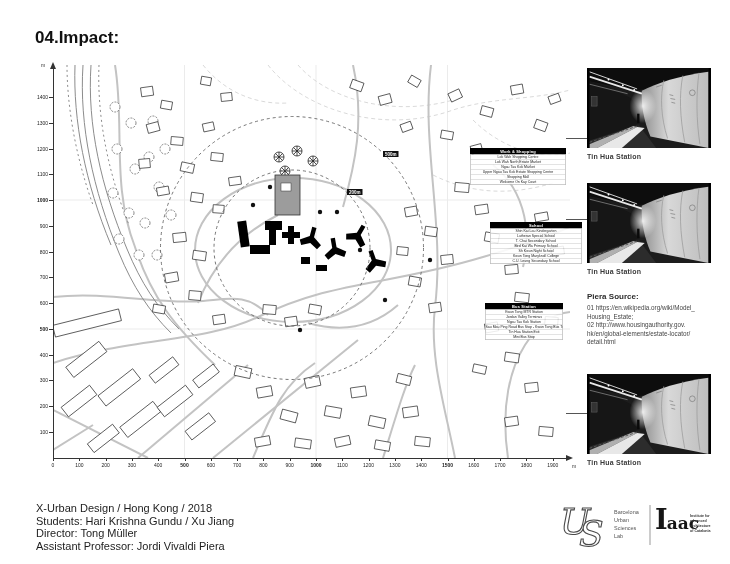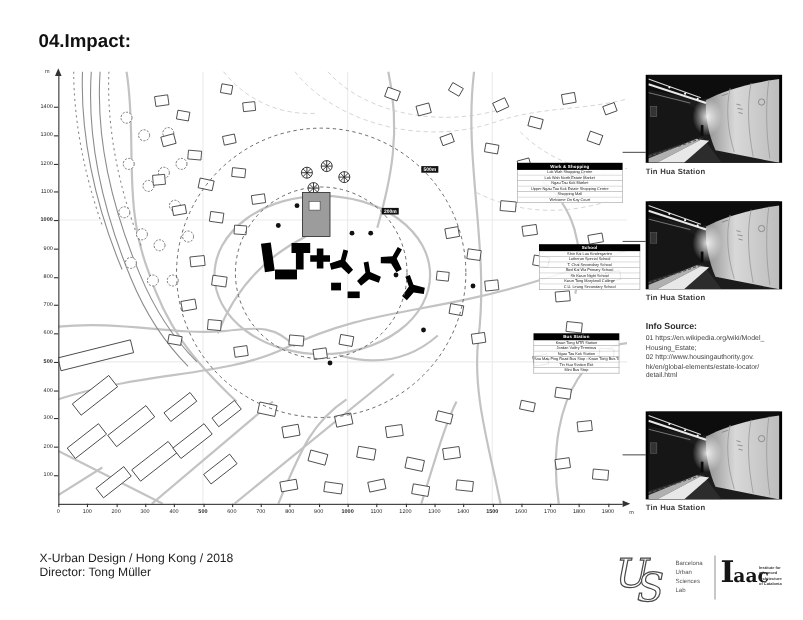--- a/index.html
+++ b/index.html
@@ -408,38 +408,40 @@
   <div class="photo-cap" style="top:153px">Tin Hua Station</div>
 
   <div class="photo" style="top:183px">
     <svg viewBox="0 0 125 84">
         <use href="#subway"></use>
       </svg>
   </div>
   <div class="photo-cap" style="top:268px">Tin Hua Station</div>
 
   <div class="info">
-    <div class="info-h">Info Source:</div>
+    <div class="info-h">Piera Source:</div>
     <div class="info-line">01  https://en.wikipedia.org/wiki/Model_</div>
     <div class="info-line">Housing_Estate;</div>
     <div class="info-line">02  http://www.housingauthority.gov.</div>
     <div class="info-line">hk/en/global-elements/estate-locator/</div>
     <div class="info-line">detail.html</div>
   </div>
 
   <div class="photo" style="top:374px">
     <svg viewBox="0 0 125 84">
         <use href="#subway"></use>
       </svg>
   </div>
   <div class="photo-cap" style="top:459px">Tin Hua Station</div>
 
   <div class="credits">
     <div>X-Urban Design / Hong Kong / 2018</div>
+    <div>Students: Hari Krishna Gundu / Xu Jiang</div>
     <div>Director: Tong Müller</div>
+    <div>Assistant Professor: Jordi Vivaldi Piera</div>
   </div>
 
   <svg class="logos" viewBox="0 0 160 54">
     <g>
       <text x="4" y="36" font-family="DejaVu Serif, serif" font-style="italic" font-size="36" fill="#ffffff" stroke="#4a4a4a" stroke-width="1.1">U</text>
       <text x="23" y="48" font-family="DejaVu Serif, serif" font-style="italic" font-size="36" fill="#ffffff" stroke="#4a4a4a" stroke-width="1.1">S</text>
       <g font-family="Liberation Sans, sans-serif" font-size="5.5" fill="#555">
         <text x="58" y="16">Barcelona</text>
         <text x="58" y="24">Urban</text>
         <text x="58" y="32">Sciences</text>

